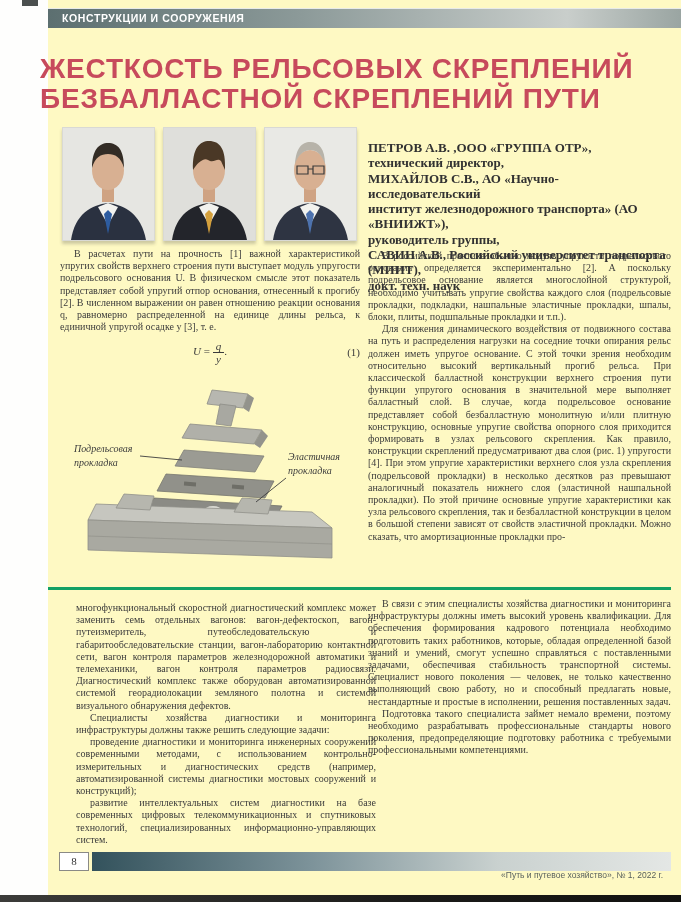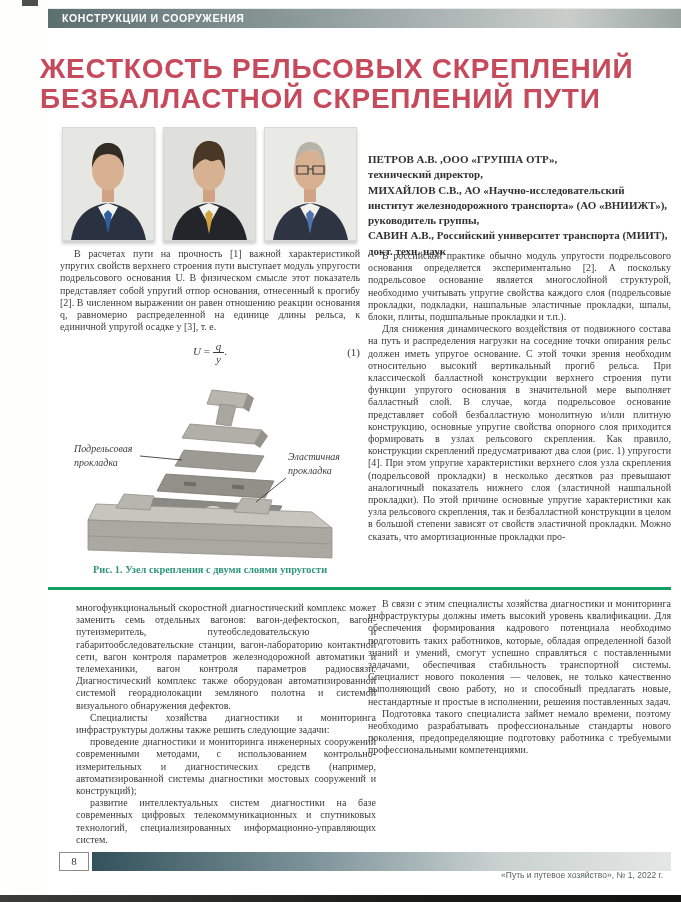--- a/index.html
+++ b/index.html
@@ -1,18 +1,18 @@
 <!DOCTYPE html>
 <html><head>
 <meta charset="utf-8">
 <style>
   html,body{margin:0;padding:0;background:#e9e9e7;}
   .page{
     position:relative; width:681px; height:902px; margin:0 auto;
-    background:#ffffff; overflow:hidden;
+    background:#fef9c3; overflow:hidden;
     font-family:"Liberation Serif", serif; color:#3b3b3b;
   }
   .left-margin{position:absolute;left:0;top:0;width:48px;height:902px;background:#fefefd;}
   .scan-mark{position:absolute;left:22px;top:0;width:16px;height:6px;background:#4b504f;}
 
   
   .section-bar{
     position:absolute;left:48px;top:8px;width:633px;height:19px;
     background:linear-gradient(90deg,#5c6f70 0%,#8c9a99 40%,#c9cecb 82%,#9aa5a2 100%);
     border-top:1px solid #e8ebe9;
@@ -35,22 +35,22 @@
   .ph1{left:62px;} .ph2{left:163px;} .ph3{left:264px;}
   .ph1 .bg{fill:#e6e6e2;} .ph2 .bg{fill:#dfdfdb;} .ph3 .bg{fill:#e9e9e5;}
   .portrait .head{fill:#d8b092;} .portrait .neck{fill:#cfa383;}
   .ph1 .hair{fill:#332c25;} .ph2 .hair{fill:#4a3826;} .ph3 .hair{fill:#b7b3a9;}
   .ph1 .suit{fill:#2a3140;} .ph2 .suit{fill:#23252b;} .ph3 .suit{fill:#2e3442;}
   .portrait .shirt{fill:#f2f2ee;}
   .ph1 .tie{fill:#2d5ca0;} .ph2 .tie{fill:#d4a03c;} .ph3 .tie{fill:#4d72ae;}
   .glasses{stroke:#3a3a3a;fill:none;stroke-width:1.2;}
 
   
-  .authors{position:absolute;left:368px;top:152px;width:302px;
-    font-weight:bold;font-size:11px;line-height:15.3px;color:#323232;}
+  .authors{position:absolute;left:368px;top:140px;width:302px;
+    font-weight:bold;font-size:13px;line-height:15.3px;color:#323232;}
 
   
   .col{position:absolute;font-size:10px;line-height:12.2px;text-align:justify;}
   .col p{margin:0;}
   .col p.ind{text-indent:14px;}
   .col p + p{margin-top:0;}
   .tl{left:60px;top:248px;width:300px;}
   .tr{left:368px;top:250px;width:303px;}
   .bl{left:76px;top:602px;width:300px;}
   .br{left:368px;top:598px;width:303px;}
@@ -196,21 +196,20 @@
       <text class="fig-label" x="8" y="66">Подрельсовая</text>
       <text class="fig-label" x="8" y="80">прокладка</text>
       <line x1="74" y1="70" x2="116" y2="74" stroke="#3c3c3c" stroke-width="0.9"></line>
     </g>
     <g>
       <text class="fig-label" x="222" y="74">Эластичная</text>
       <text class="fig-label" x="222" y="88">прокладка</text>
       <line x1="220" y1="92" x2="190" y2="116" stroke="#3c3c3c" stroke-width="0.9"></line>
     </g>
   </svg>
-  <div class="fig-caption">Рис. 1. Узел скрепления с двумя слоями упругости</div>
 
   <div class="separator"></div>
 
   <div class="col bl">
     <p>многофункциональный скоростной диагностический комплекс может заменить семь отдельных вагонов: вагон-дефектоскоп, вагон-путеизмеритель, путеобследовательскую и габаритообследовательские станции, вагон-лабораторию контактной сети, вагон контроля параметров железнодорожной автоматики и телемеханики, вагон контроля параметров радиосвязи. Диагностический комплекс также оборудован автоматизированной системой георадиолокации земляного полотна и системой визуального обнаружения дефектов.</p>
     <p class="ind">Специалисты хозяйства диагностики и мониторинга инфраструктуры должны также решить следующие задачи:</p>
     <p class="ind">проведение диагностики и мониторинга инженерных сооружений современными методами, с использованием контрольно-измерительных и диагностических средств (например, автоматизированной системы диагностики мостовых сооружений и конструкций);</p>
     <p class="ind">развитие интеллектуальных систем диагностики на базе современных цифровых телекоммуникационных и спутниковых технологий, специализированных информационно-управляющих систем.</p>
   </div>
 

